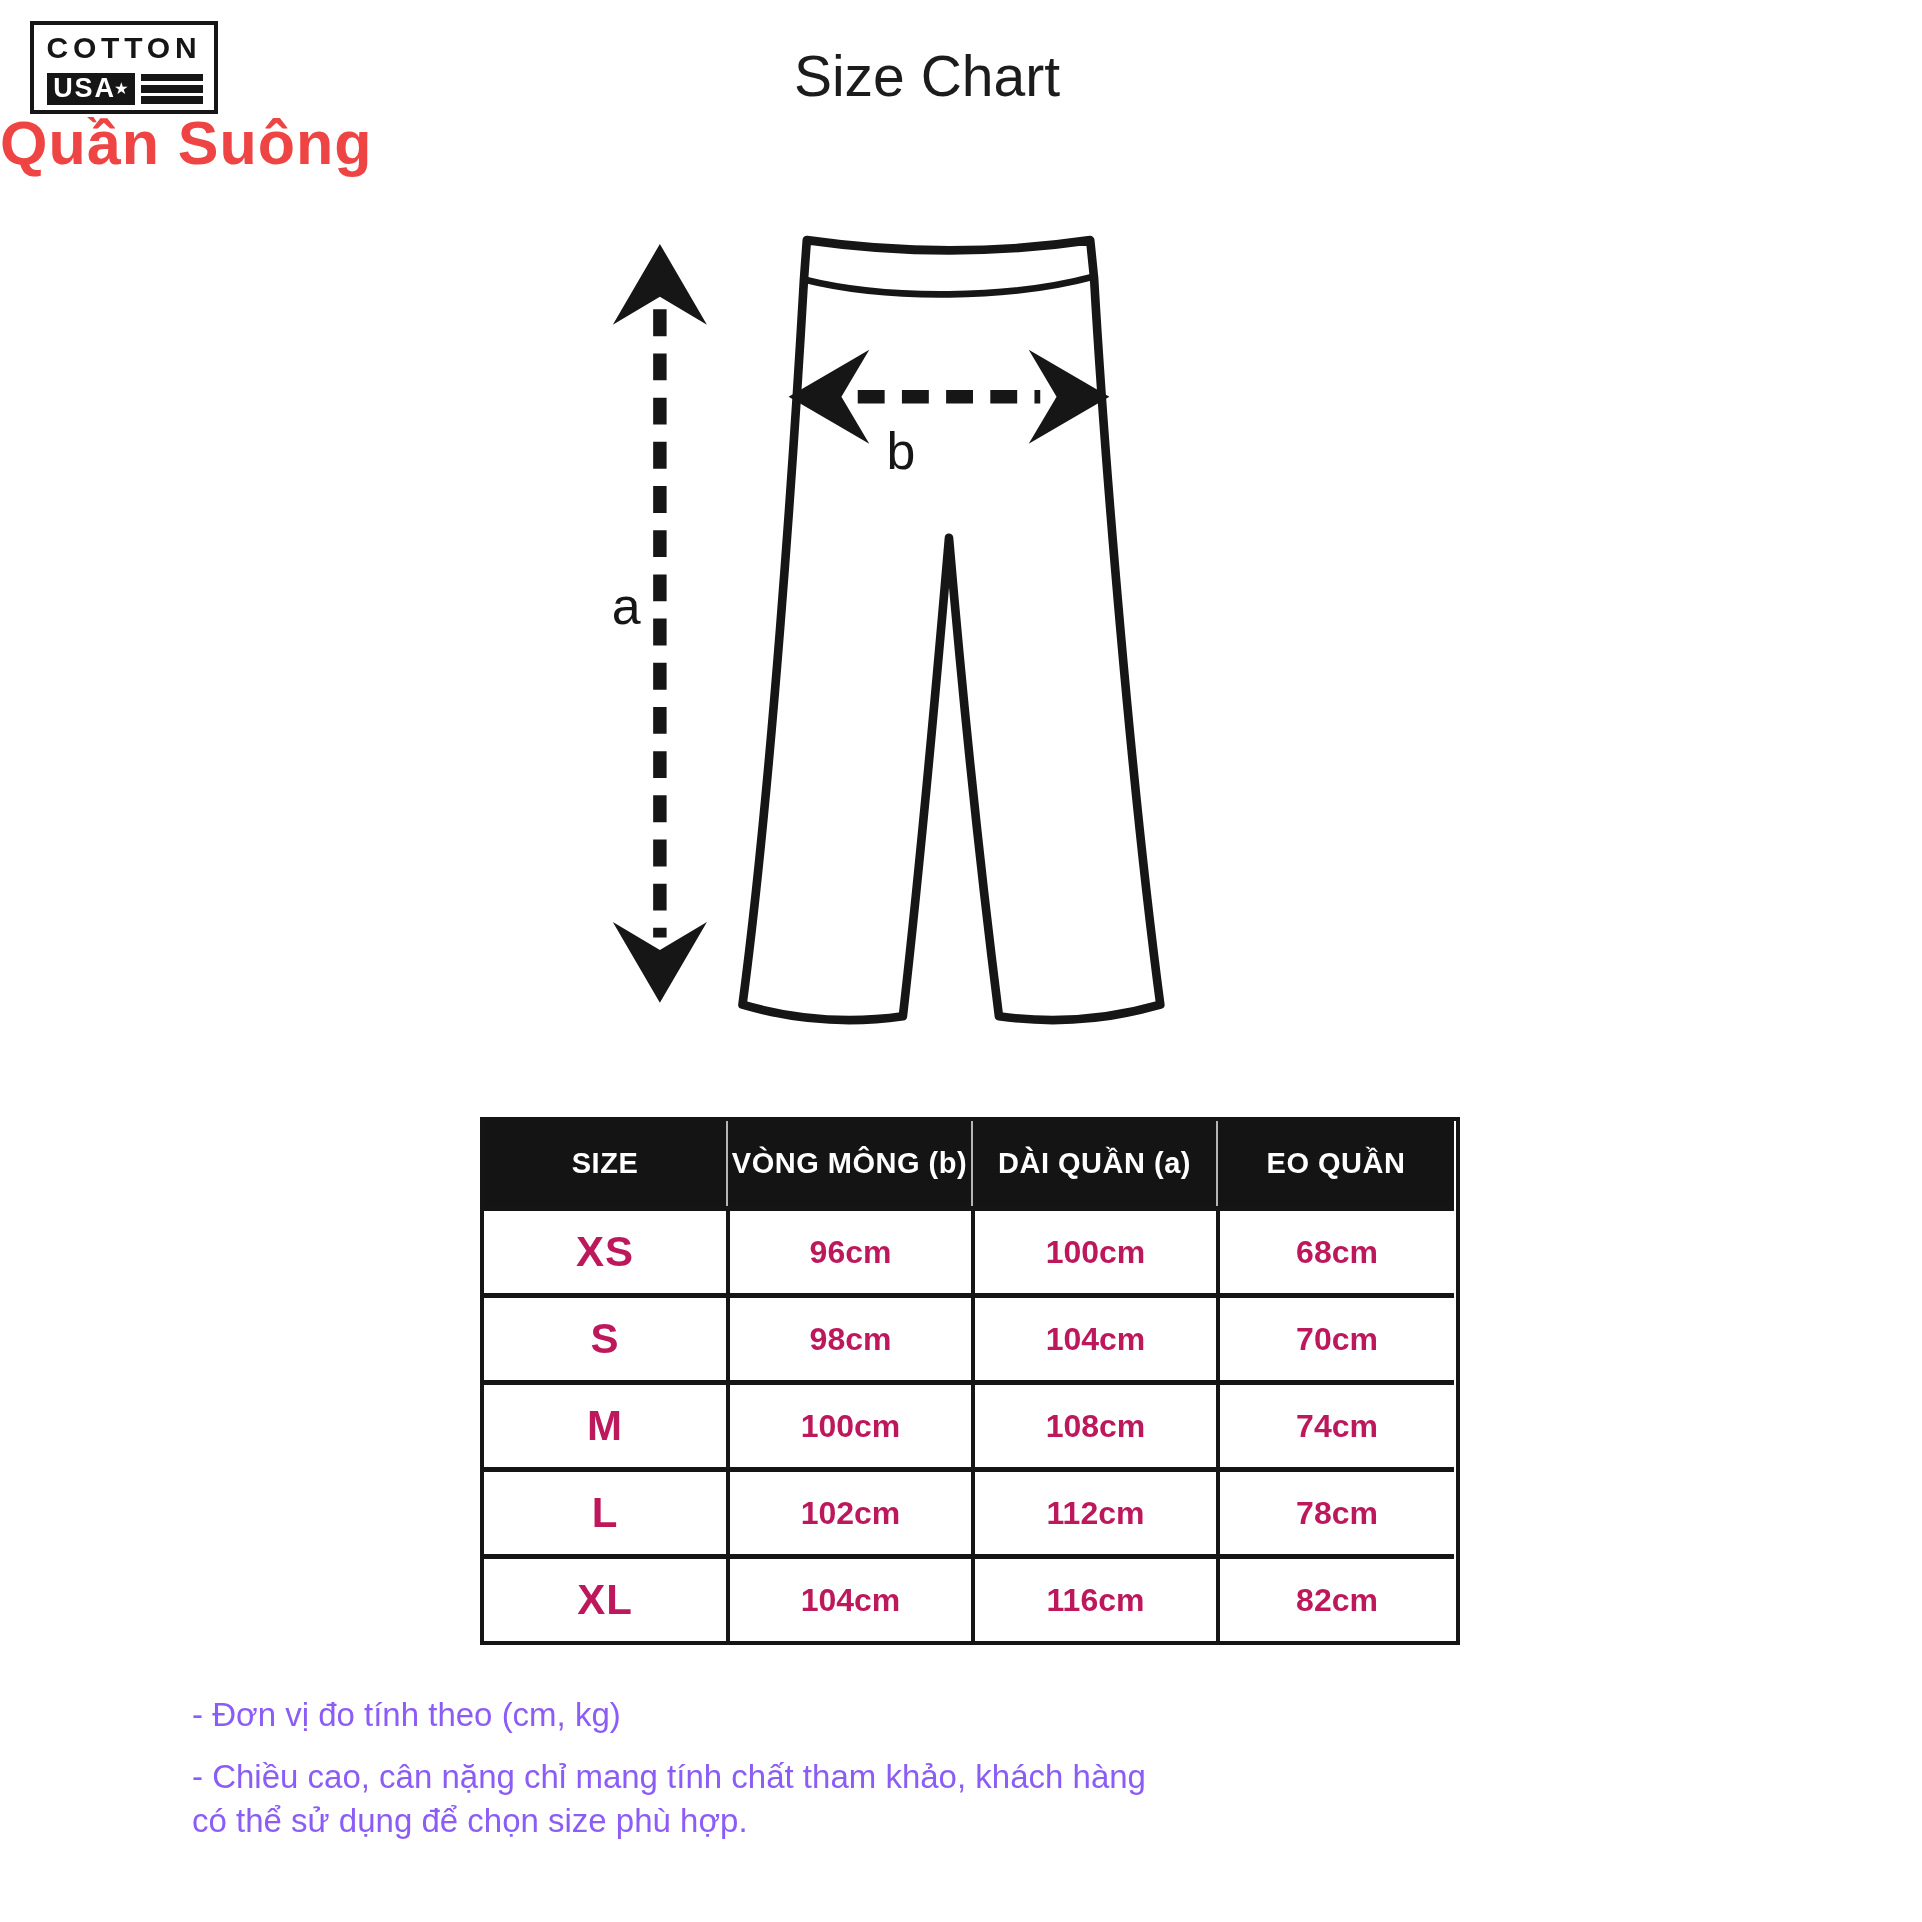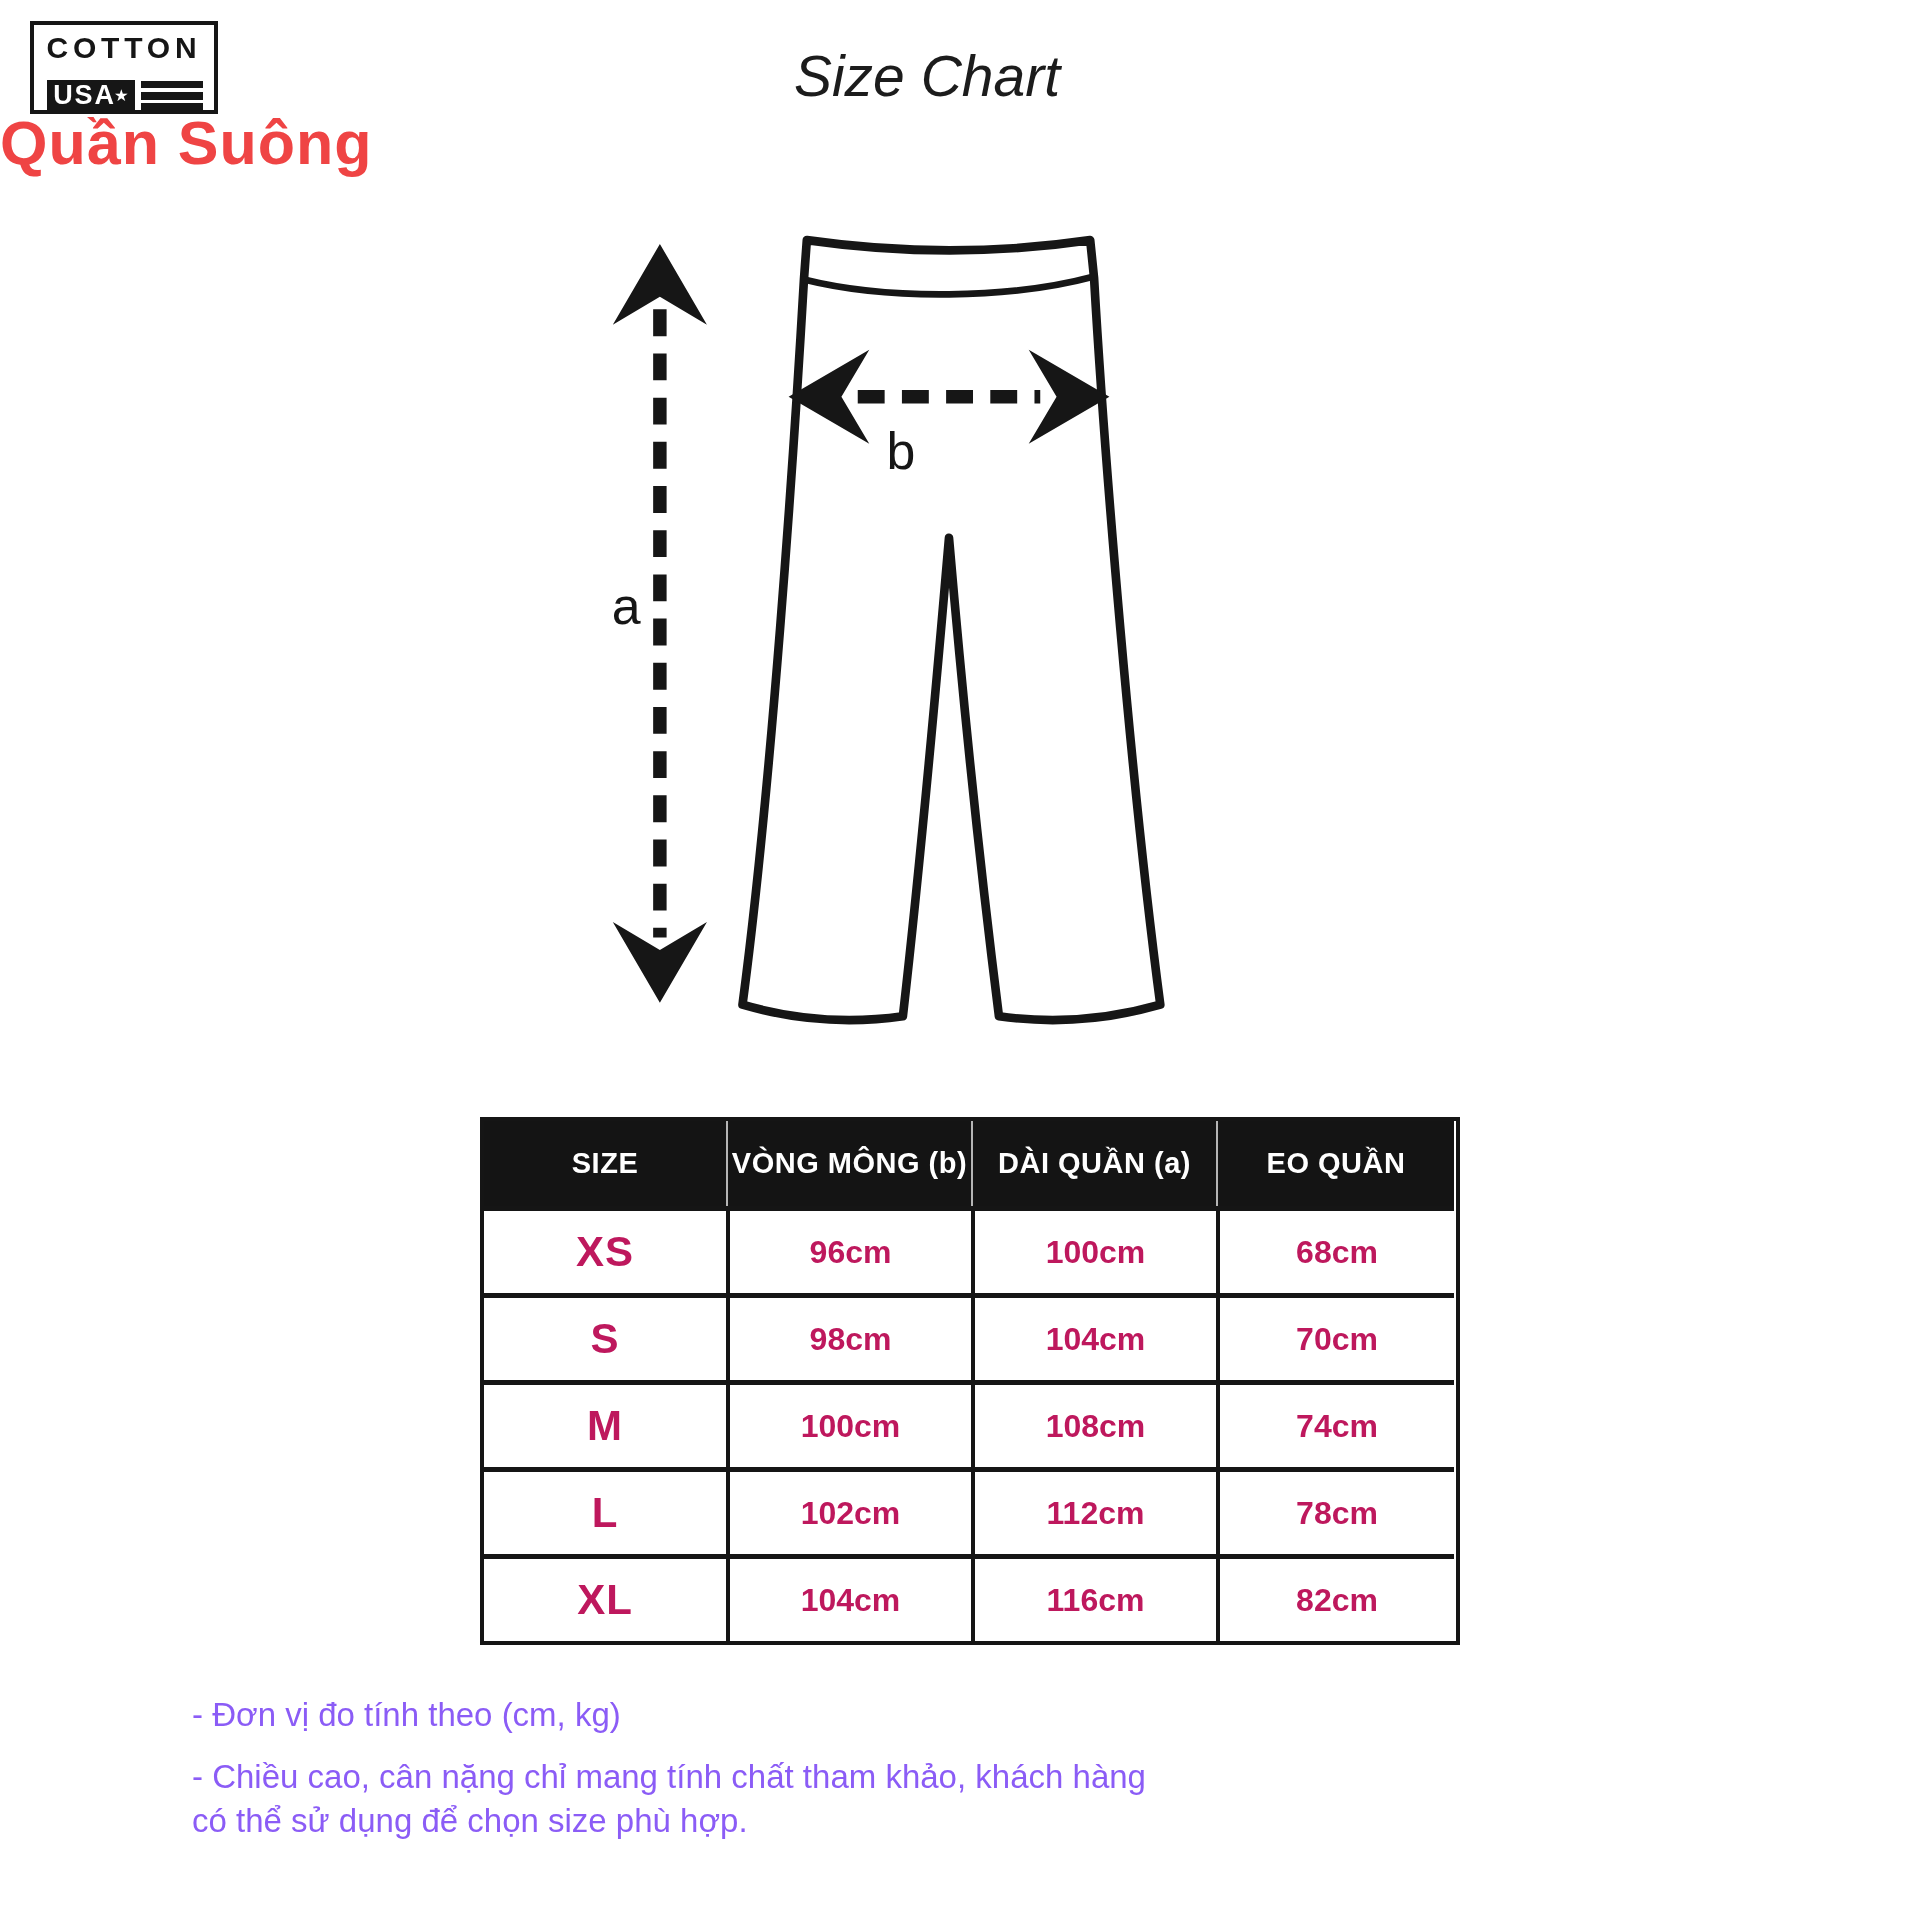--- a/index.html
+++ b/index.html
@@ -10,33 +10,33 @@
   }
 
   
   .logo {
     position:absolute; left:30px; top:21px; width:188px; height:93px;
     border:4.8px solid #161616; background:#fff; padding:6.7px 10.6px 7.7px 12.5px;
   }
   .logo-cotton {
     font-size:30px; font-weight:800; letter-spacing:4.8px; color:#161616; line-height:31px;
   }
-  .logo-bottom { display:flex; align-items:stretch; margin-top:17px; height:32px; }
+  .logo-bottom { display:flex; align-items:stretch; margin-top:10px; height:32px; }
   .logo-usa-box {
     background:#161616; color:#fff; font-size:27px; font-weight:800; letter-spacing:1.9px;
     display:flex; align-items:center; padding:0 4.8px 0 6.7px; height:32px;
   }
   .logo-star { font-size:16.3px; margin-left:-1.9px; }
   .logo-stripes { display:flex; flex-direction:column; justify-content:space-between; margin-left:5.8px; width:71px; padding:1px 0; }
   .stripe { height:7.7px; background:#161616; }
 
   
   .title {
     position:absolute; left:0; top:46px; width:1854px; text-align:center;
-    font-size:57px; font-weight:400; color:#1c1c1c; line-height:61px;font-style:italic;
+    font-size:57px; font-weight:400; color:#1c1c1c; line-height:61px;
   }
   .subtitle {
     position:absolute; left:0; top:110px; width:1854px; text-align:left;
     font-size:61px; font-weight:700; color:#ef4444; line-height:67px; letter-spacing:1px;
   }
 
   
   .diagram { position:absolute; left:0; top:0; width:1922px; height:1922px; }
   .pants-outline { fill:#ffffff; stroke:#161616; stroke-width:9; stroke-linejoin:round; stroke-linecap:round; }
   .waist-seam { fill:none; stroke:#161616; stroke-width:7; stroke-linecap:round; }

